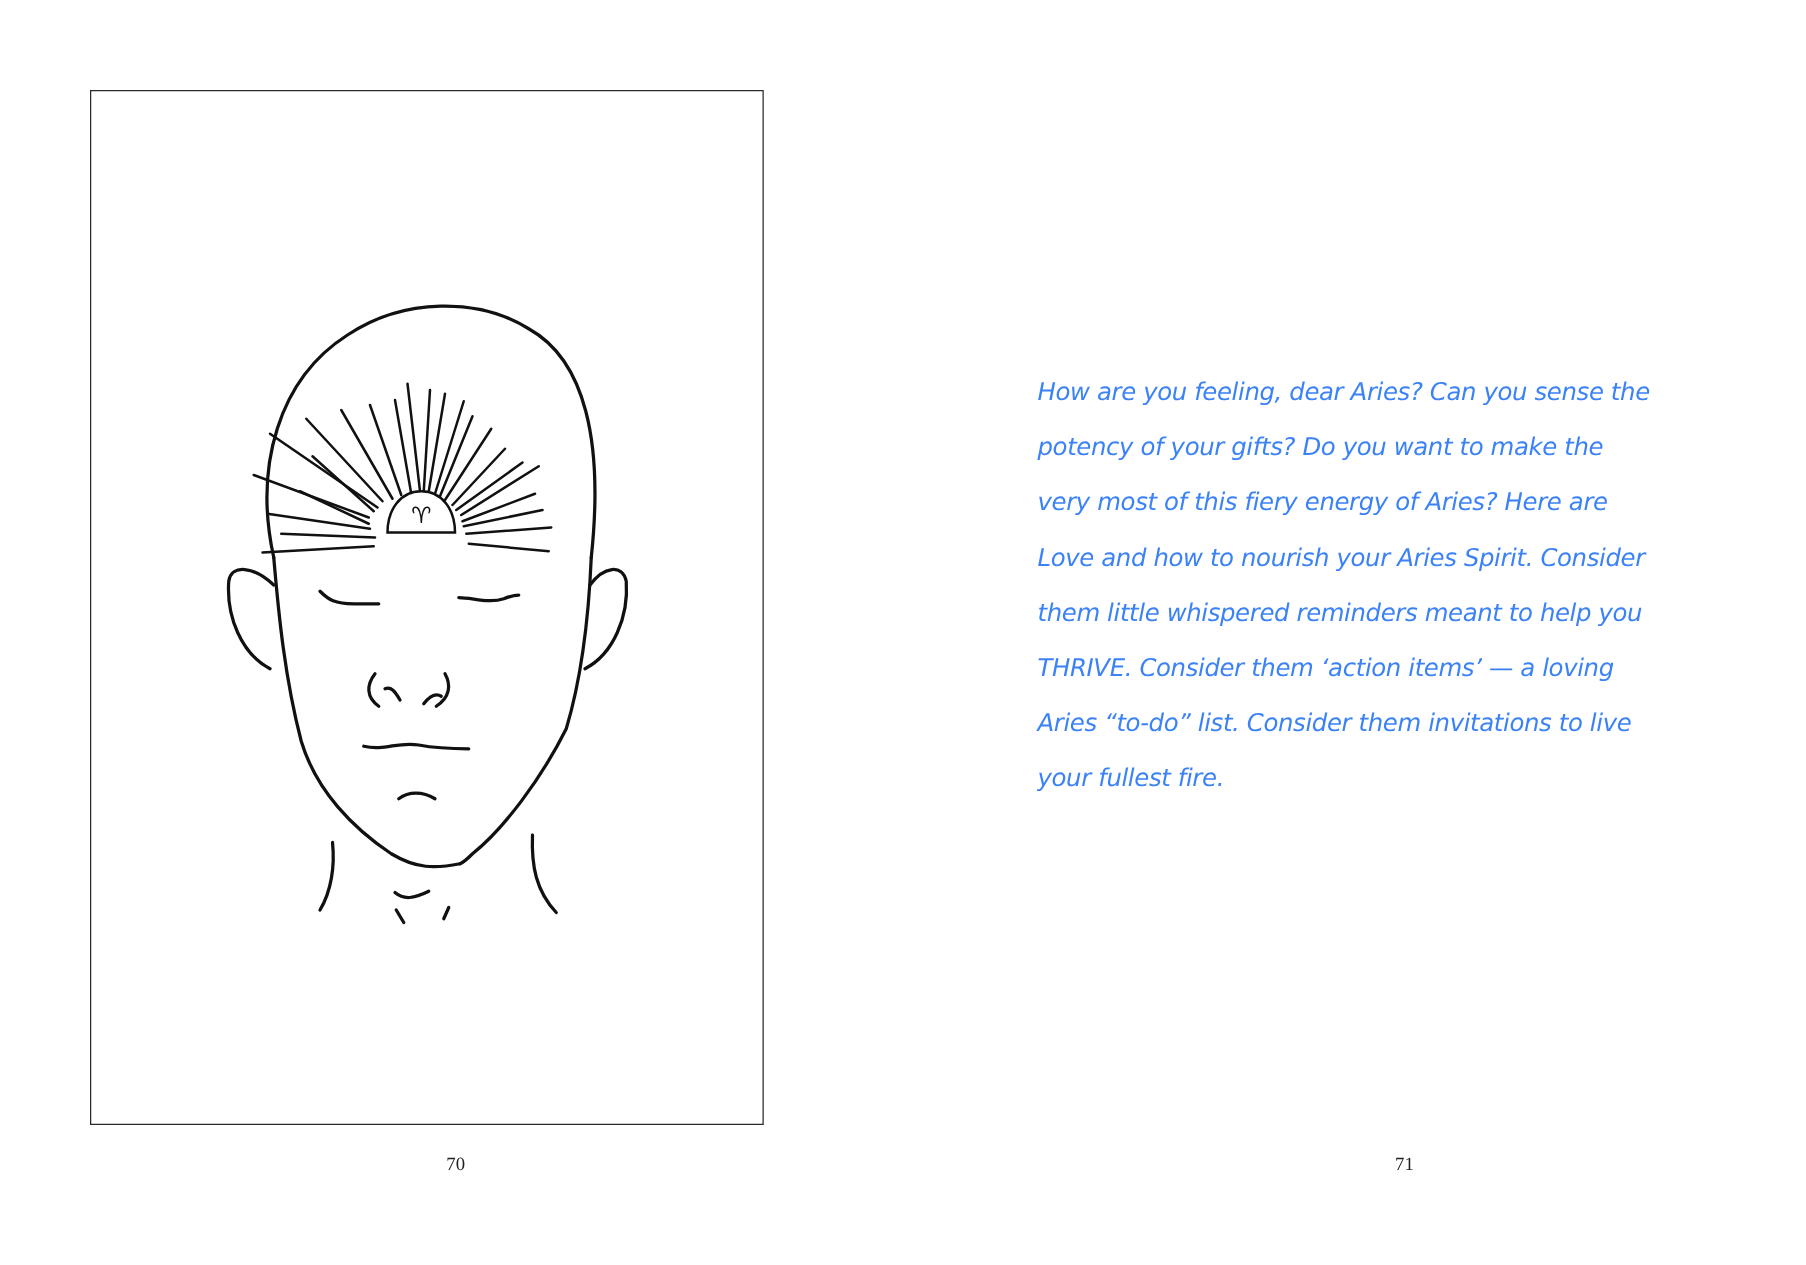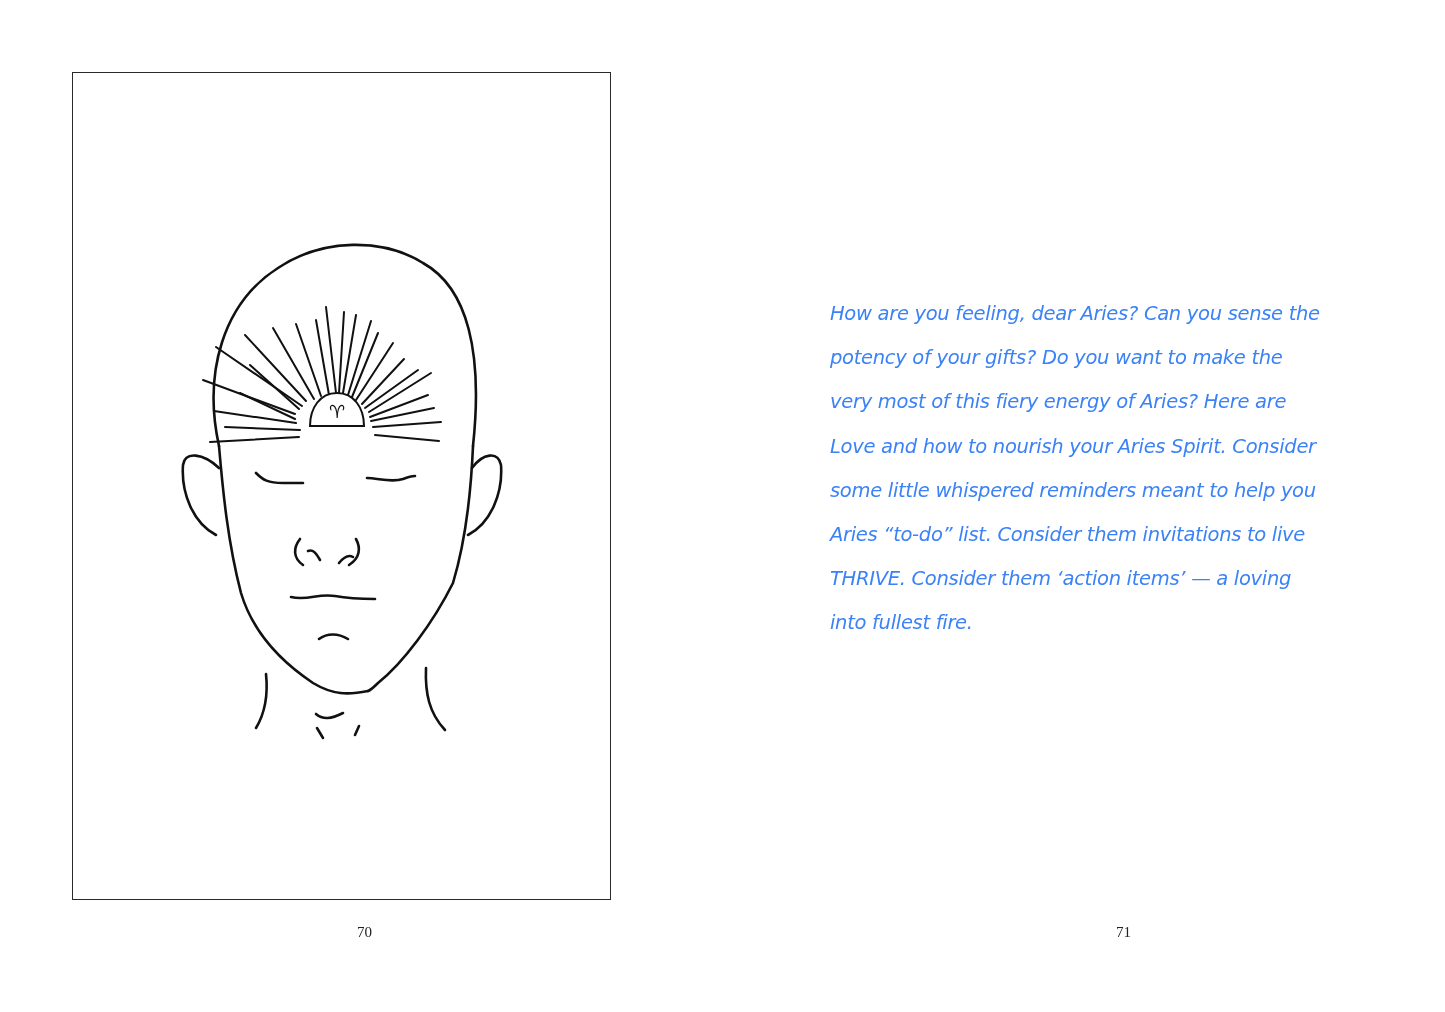--- a/index.html
+++ b/index.html
@@ -92,20 +92,20 @@
     </svg>
   </div>
 
   <div class="page-number pn-left">70</div>
 
   <div class="body-text">
     <div class="line">How are you feeling, dear Aries? Can you sense the</div>
     <div class="line">potency of your gifts? Do you want to make the</div>
     <div class="line">very most of this fiery energy of Aries? Here are</div>
     <div class="line">Love and how to nourish your Aries Spirit. Consider</div>
-    <div class="line">some little whispered reminders meant to help you</div>
+    <div class="line">them little whispered reminders meant to help you</div>
+    <div class="line">THRIVE. Consider them ‘action items’ — a loving</div>
     <div class="line">Aries “to-do” list. Consider them invitations to live</div>
-    <div class="line">THRIVE. Consider them ‘action items’ — a loving</div>
-    <div class="line">into fullest fire.</div>
+    <div class="line">your fullest fire.</div>
   </div>
 
   <div class="page-number pn-right">71</div>
 </div>
 
 </body></html>

